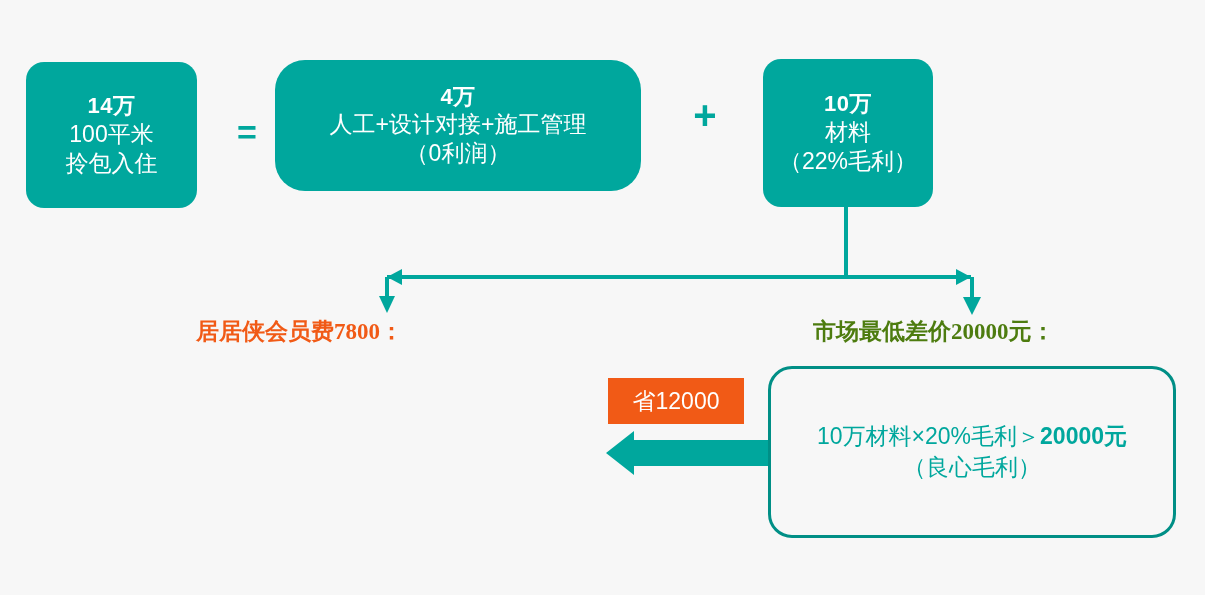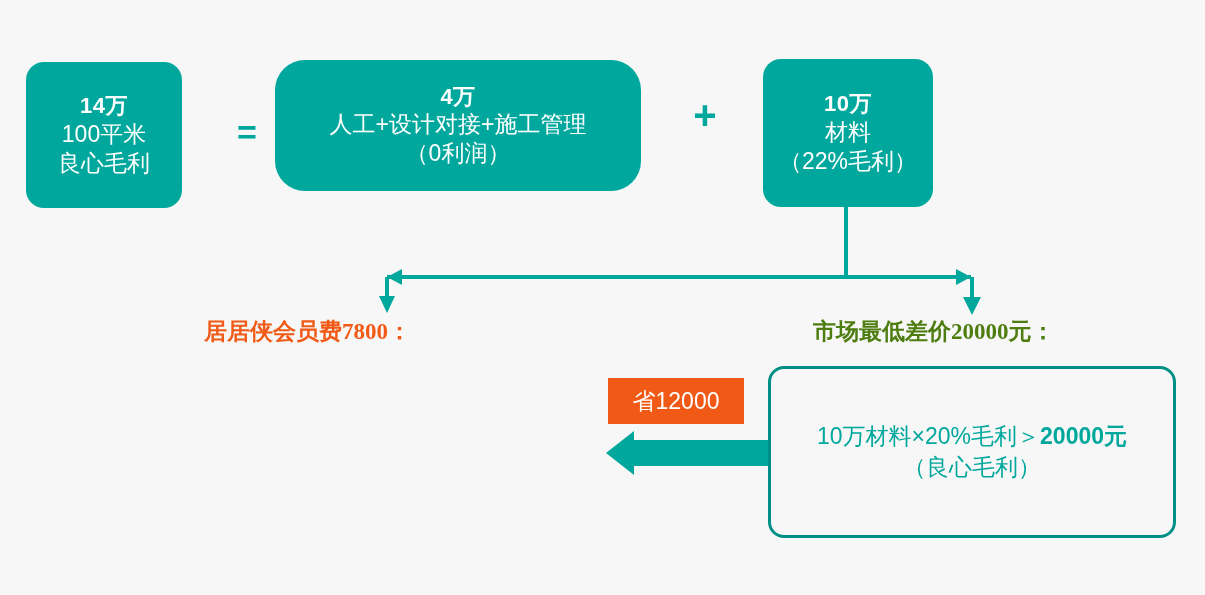--- a/index.html
+++ b/index.html
@@ -41,21 +41,21 @@
   }
   .teal-box .ln.head {
     font-weight: bold;
     font-size: 22px;
     letter-spacing: 0.5px;
   }
   .teal-box .ln.body {
     font-size: 23px;
   }
 
-  #box-total { left: 26px;  top: 62px;  width: 156px; height: 146px; }
+  #box-total { left: 26px;  top: 62px;  width: 171px; height: 146px; }
   #box-labor { left: 275px; top: 60px;  width: 366px; height: 131px; border-radius: 30px; }
   #box-material { left: 763px; top: 59px; width: 170px; height: 148px; text-align: right; }
 
   
   .op {
     color: #00a79d;
     font-weight: bold;
     font-size: 34px;
     line-height: 1;
     font-family: "Liberation Sans", "DejaVu Sans", sans-serif;
@@ -67,21 +67,21 @@
   #connector { left: 0; top: 0; width: 1205px; height: 595px; pointer-events: none; }
 
   
   .cap {
     font-family: "Liberation Serif", "DejaVu Serif", serif;
     font-weight: bold;
     font-size: 23px;
     white-space: nowrap;
     line-height: 1;
   }
-  #cap-member { left: 204px; top: 320px; color: #f15a16; }
+  #cap-member { left: 196px; top: 320px; color: #f15a16; }
   #cap-market { left: 789px; top: 320px; color: #4d7c0f; margin-left: 24px; }
 
   
   #box-result {
     left: 126px; top: 372px; width: 466px; height: 171px;
     background: #f15a16;
     border-radius: 22px;
     color: #ffffff;
     display: flex;
     flex-direction: column;
@@ -120,21 +120,21 @@
     justify-content: center;
     white-space: nowrap;
   }
   #arrow-savings { left: 604px; top: 430px; width: 170px; height: 46px; }
 
   
   #box-market {
     left: 768px; top: 366px; width: 408px; height: 172px;
     background: #f7f7f7;
     border: 3px solid #008f86;
-    border-radius: 16px;
+    border-radius: 24px;
     color: #00a79d;
     display: flex;
     flex-direction: column;
     align-items: center;
     justify-content: center;
     text-align: center;
     box-sizing: border-box;
     padding: 0 14px;
   }
   #box-market .m-line {
@@ -145,21 +145,21 @@
   #box-market .m-line .bold { font-weight: bold; }
 </style>
 </head>
 <body>
 
 <div id="canvas">
 
   <div class="abs teal-box" id="box-total">
     <span class="ln head">14万</span>
     <span class="ln body">100平米</span>
-    <span class="ln body">良心毛利</span>
+    <span class="ln body">拎包入住</span>
   </div>
 
   <div class="abs op" id="equals-sign">=</div>
 
   <div class="abs teal-box" id="box-labor">
     <span class="ln head">4万</span>
     <span class="ln body">人工+设计对接+施工管理</span>
     <span class="ln body">（0利润）</span>
   </div>
 

